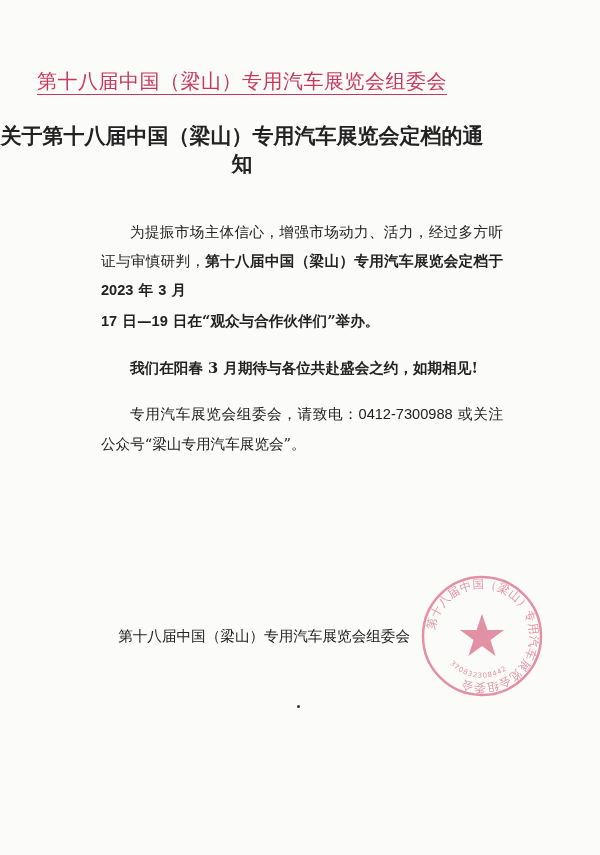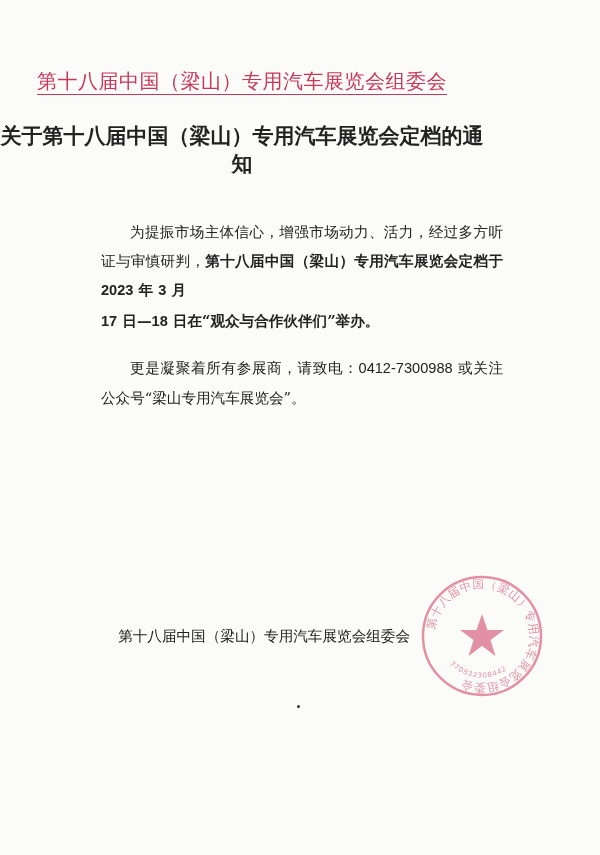--- a/index.html
+++ b/index.html
@@ -103,25 +103,26 @@
 <div class="page">
 
   <div class="header-title">
     <span>第十八届中国（梁山）专用汽车展览会组委会</span>
   </div>
 
   <div class="notice-title">关于第十八届中国（梁山）专用汽车展览会定档的通知</div>
 
 
   <div class="body-text">
-    <p class="para"><span>为提振市场主体信心，增强市场动力、活力，经过多方听证与审慎研判，</span><span class="bold-cn">第十八届中国（梁山）专用汽车展览会定档于 </span><b>2023</b><span class="bold-cn"> 年 </span><b>3</b><span class="bold-cn"> 月 </span><br><b>17</b><span class="bold-cn"> 日—</span><b>18</b><span class="bold-cn"> 日在“观众与合作伙伴们”举办。</span></p>
+    <p class="para"><span>为提振市场主体信心，增强市场动力、活力，经过多方听证与审慎研判，</span><span class="bold-cn">第十八届中国（梁山）专用汽车展览会定档于 </span><b>2023</b><span class="bold-cn"> 年 </span><b>3</b><span class="bold-cn"> 月 </span><br><b>17</b><span class="bold-cn"> 日—</span><b>19</b><span class="bold-cn"> 日在“观众与合作伙伴们”举办。</span></p>
 
 
+    <p class="para bold-para">我们在阳春 3 月期待与各位共赴盛会之约，如期相见!</p>
 
-    <p class="para"><span>更是凝聚着所有参展商，请致电：</span><span class="phone">0412-7300988</span><span> 或关注公众号“梁山专用汽车展览会”。</span></p>
+    <p class="para"><span>专用汽车展览会组委会，请致电：</span><span class="phone">0412-7300988</span><span> 或关注公众号“梁山专用汽车展览会”。</span></p>
   </div>
 
   <svg class="stamp" viewBox="0 0 124 124" xmlns="http://www.w3.org/2000/svg">
     <defs>
       <path id="ringPath" d="M 62 62 m -48 0 a 48 48 0 1 1 96 0 a 48 48 0 1 1 -96 0"></path>
       <path id="bottomPath" d="M 22 78 A 44 44 0 0 0 102 78"></path>
     </defs>
     <circle cx="62" cy="62" r="59" fill="none" stroke="#d24a6a" stroke-width="2.5"></circle>
     <text font-size="11.5" fill="#d24a6a" font-family="DejaVu Sans, sans-serif" letter-spacing="0.5">
       <textPath href="#ringPath" startOffset="2%">第十八届中国（梁山）专用汽车展览会组委会</textPath>

